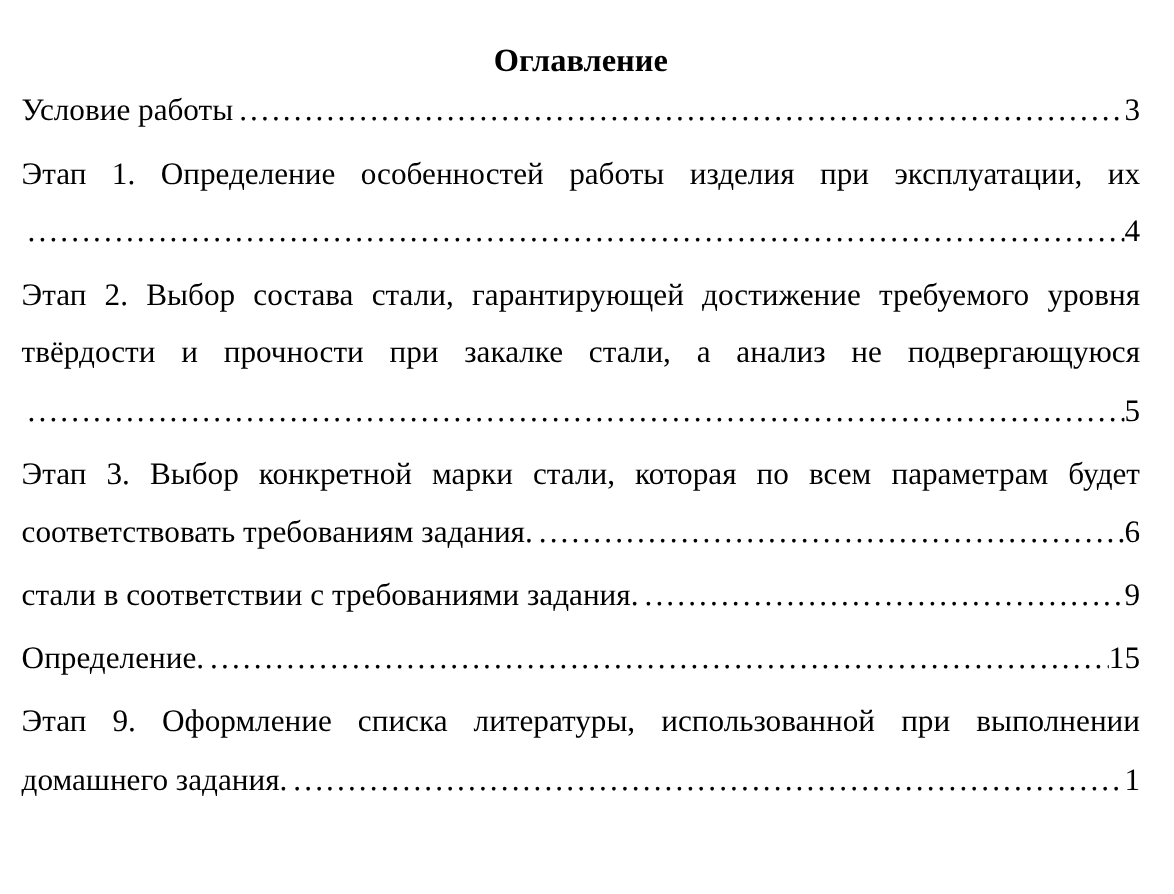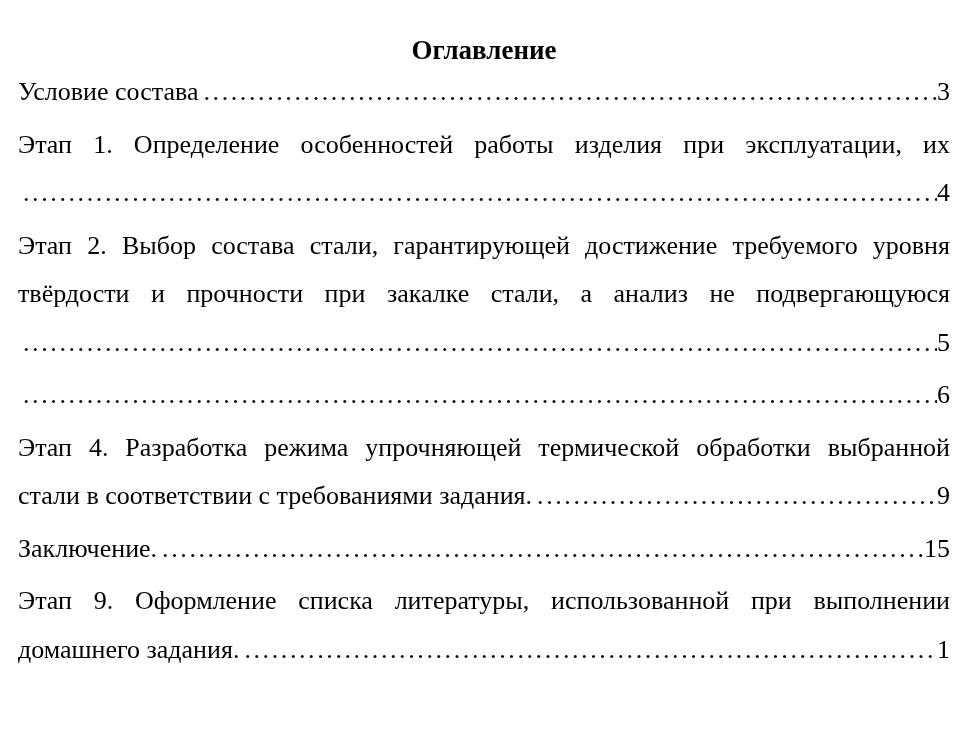--- a/index.html
+++ b/index.html
@@ -64,21 +64,21 @@
 <body>
 
 <div class="page">
 
   <h1 class="toc-title">Оглавление</h1>
 
   <div class="toc">
 
     <div class="entry">
       <div class="line lastline">
-        <span class="txt">Условие состава</span>
+        <span class="txt">Условие работы</span>
         <span class="leader">........................................................................................................................................................................</span>
         <span class="pagenum">3</span>
       </div>
     </div>
 
     <div class="entry">
       <div class="line just">Этап 1. Определение особенностей работы изделия при эксплуатации, их</div>
       <div class="line lastline">
         <span class="leader">........................................................................................................................................................................</span>
         <span class="pagenum">4</span>
@@ -88,38 +88,39 @@
     <div class="entry">
       <div class="line just">Этап 2. Выбор состава стали, гарантирующей достижение требуемого уровня</div>
       <div class="line just">твёрдости и прочности при закалке стали, а анализ не подвергающуюся</div>
       <div class="line lastline">
         <span class="leader">........................................................................................................................................................................</span>
         <span class="pagenum">5</span>
       </div>
     </div>
 
     <div class="entry">
+      <div class="line just">Этап 3. Выбор конкретной марки стали, которая по всем параметрам будет</div>
       <div class="line lastline">
+        <span class="txt">соответствовать требованиям задания.</span>
         <span class="leader">........................................................................................................................................................................</span>
         <span class="pagenum">6</span>
       </div>
     </div>
 
     <div class="entry">
-      <div class="line just">Этап 4. Разработка режима упрочняющей термической обработки выбранной</div>
       <div class="line lastline">
         <span class="txt">стали в соответствии с требованиями задания.</span>
         <span class="leader">........................................................................................................................................................................</span>
         <span class="pagenum">9</span>
       </div>
     </div>
 
     <div class="entry">
       <div class="line lastline">
-        <span class="txt">Заключение.</span>
+        <span class="txt">Определение.</span>
         <span class="leader">........................................................................................................................................................................</span>
         <span class="pagenum">15</span>
       </div>
     </div>
 
     <div class="entry">
       <div class="line just">Этап 9. Оформление списка литературы, использованной при выполнении</div>
       <div class="line lastline">
         <span class="txt">домашнего задания.</span>
         <span class="leader">........................................................................................................................................................................</span>

